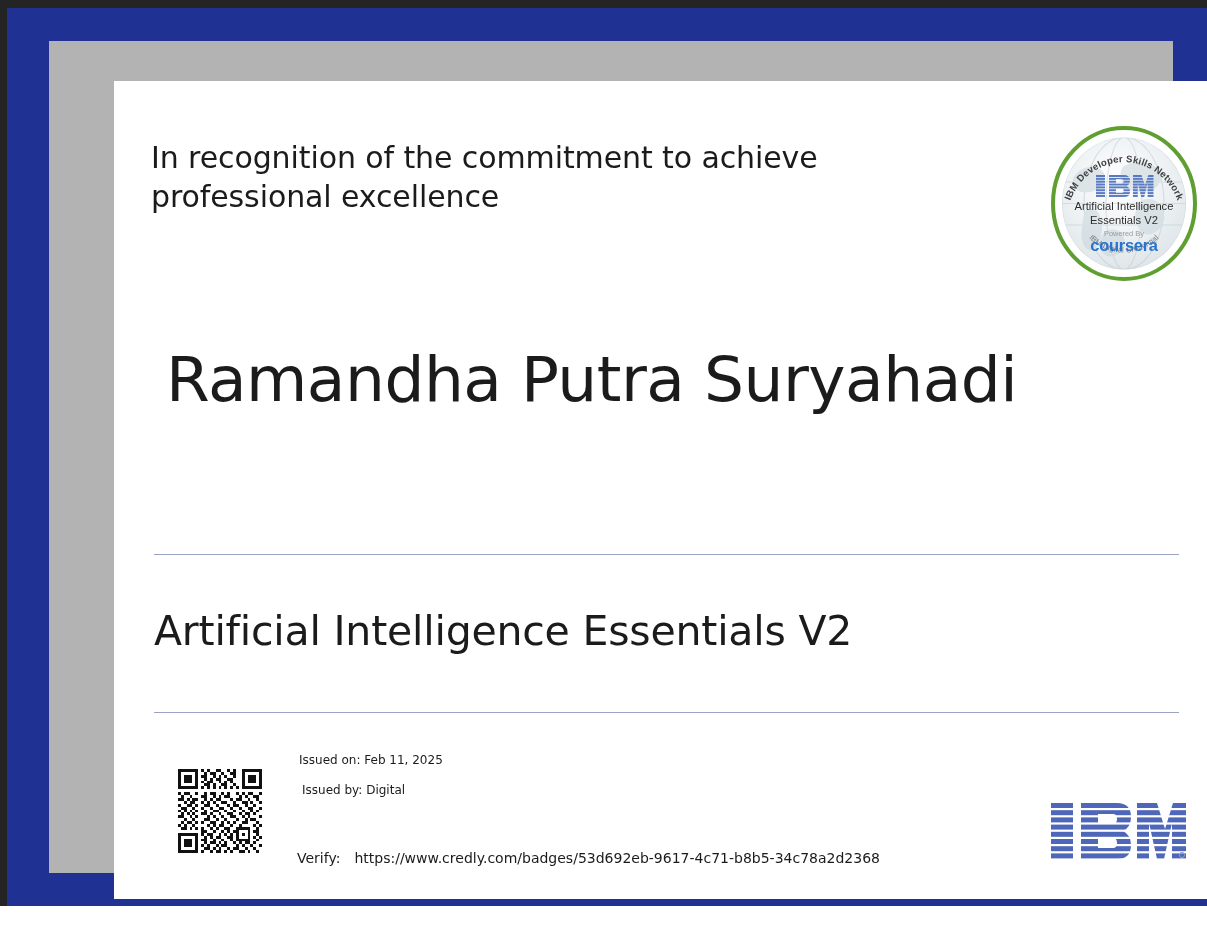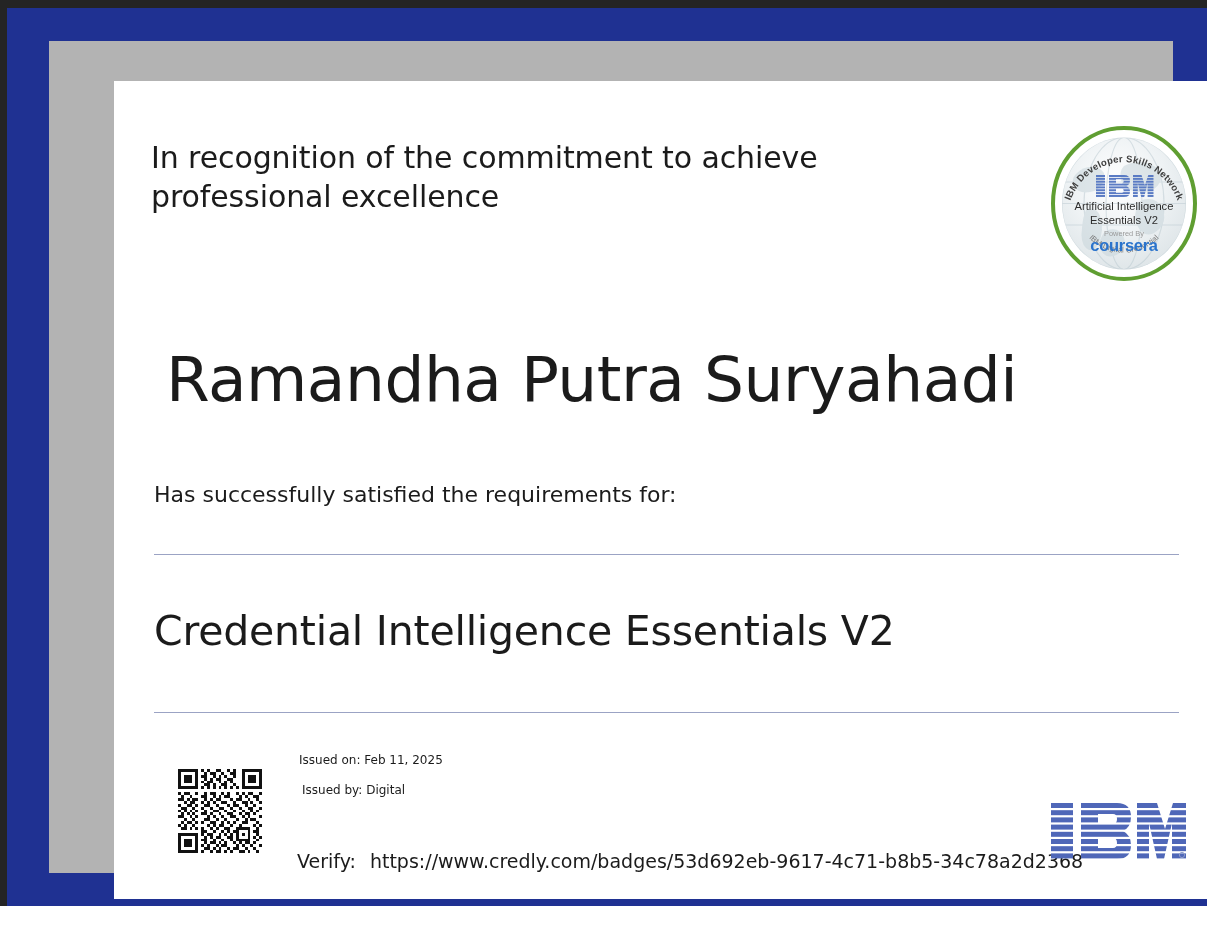--- a/index.html
+++ b/index.html
@@ -144,21 +144,21 @@
     line-height: 30px;
     color: #1b1b1b;
   }
   #issued-by { padding-left: 3px; }
 
   
   #verify-line {
     position: absolute;
     left: 183px;
     top: 769px;
-    font-size: 19px;
+    font-size: 14px;
     color: #1b1b1b;
     white-space: nowrap;
   }
   #verify-url { padding-left: 14px; }
 
   
   #qr-code {
     position: absolute;
     left: 64px;
     top: 688px;
@@ -197,25 +197,24 @@
   <div id="left-strip"></div>
 
   <div id="blue-frame">
     <div id="silver-frame">
       <div id="card">
 
         <div id="recognition">In recognition of the commitment to achieve professional excellence</div>
 
         <div id="recipient-name">Ramandha Putra Suryahadi</div>
 
-        <div id="requirements-line">Has successfully satisfied the requirements for:</div>
 
         <div class="rule" id="rule-top"></div>
 
-        <div id="course-title">Credential Intelligence Essentials V2</div>
+        <div id="course-title">Artificial Intelligence Essentials V2</div>
 
         <div class="rule" id="rule-bottom"></div>
 
         <div id="issue-block">
           <div id="issued-on">Issued on: Feb 11, 2025</div>
           <div id="issued-by">Issued by:  Digital</div>
         </div>
 
         <div id="verify-line">
           <span>Verify:</span><span id="verify-url">https://www.credly.com/badges/53d692eb-9617-4c71-b8b5-34c78a2d2368</span>

